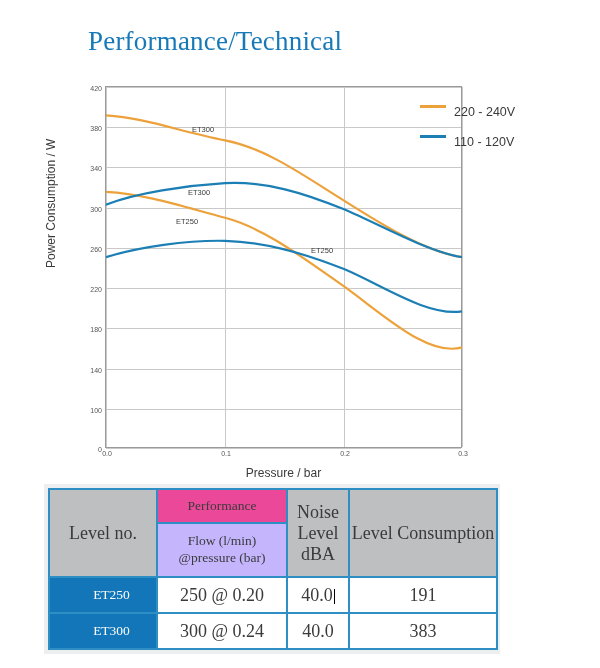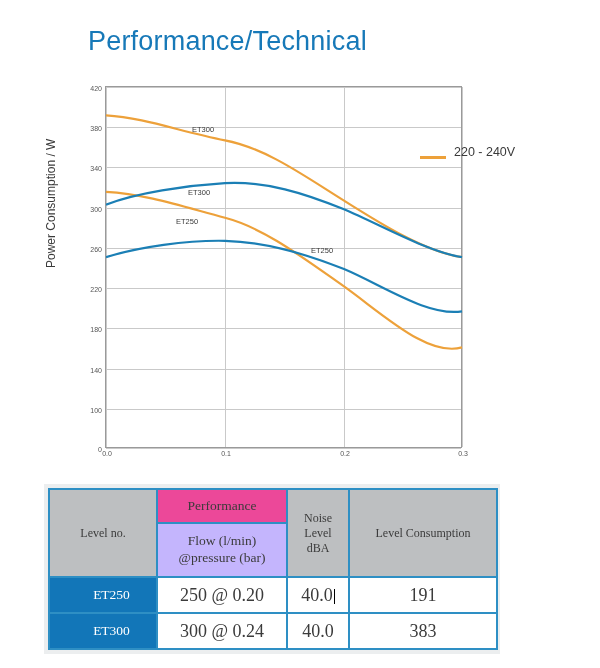--- a/index.html
+++ b/index.html
@@ -19,21 +19,21 @@
     position: relative;
     width: 600px;
     height: 668px;
   }
   .title {
     position: absolute;
     left: 88px;
     top: 26px;
     font-size: 27px;
     color: #1779b8;
-    font-family: Liberation Sans, sans-serif;
+    font-family: Liberation Serif, serif;
     letter-spacing: 0.2px;
     white-space: nowrap;
     text-align: right;
   }
 
   
   .chart-area {
     position: absolute;
     left: 50px;
     top: 78px;
@@ -110,23 +110,22 @@
 
   
   .legend {
     position: absolute;
     left: 420px;
     top: 105px;
     width: 155px;
   }
   .legend-row {
     display: flex;
-    align-items: flex-end;
+    align-items: flex-start;
     margin-bottom: 16px;
-    margin-top: 40px;
   }
   .legend-swatch {
     width: 26px;
     height: 3px;
     margin-right: 8px;
     flex: 0 0 auto;
   }
   .legend-text {
     font-size: 12.5px;
     color: #3a3a3a;
@@ -156,21 +155,21 @@
   }
   .hdr {
     background: #ec4899;
     color: #3b3b3b;
     font-size: 13.5px;
     height: 30px;
   }
   .hdr-tall {
     background: #bdbfc1;
     color: #3b3b3b;
-    font-size: 12px;
+    font-size: 18px;
   }
   .sub {
     background: #c4b5fd;
     color: #3b3b3b;
     font-size: 13.5px;
     line-height: 1.25;
     height: 50px;
   }
   .model-cell {
     background: #1276b8;
@@ -265,26 +264,31 @@
 
         <path d="M0,170.2 C32,160 82,153 119,153.8 C158,155 198,166 238,182.1 C276,198 322,230 356,224.3" fill="none" stroke="#1b7fb5" stroke-width="2.2"></path>
       </svg>
 
       <div class="curve-label" style="left:86px; top:38px;">ET300</div>
       <div class="curve-label" style="left:82px; top:101px;">ET300</div>
       <div class="curve-label" style="left:70px; top:130px;">ET250</div>
       <div class="curve-label" style="left:205px; top:159px;">ET250</div>
     </div>
 
+    <div class="xlabel">Pressure / bar</div>
   </div>
 
   <div class="legend">
     <div class="legend-row">
       <span class="legend-swatch" style="background:#eda13a;"></span>
       <span class="legend-text">220 - 240V</span>
+    </div>
+    <div class="legend-row">
+      <span class="legend-swatch" style="background:#1b7fb5;"></span>
+      <span class="legend-text">110 - 120V</span>
     </div>
   </div>
 
   <div class="table-wrap">
     <table class="specs">
       <colgroup>
         <col style="width:108px;">
         <col style="width:130px;">
         <col style="width:62px;">
         <col style="width:148px;">

